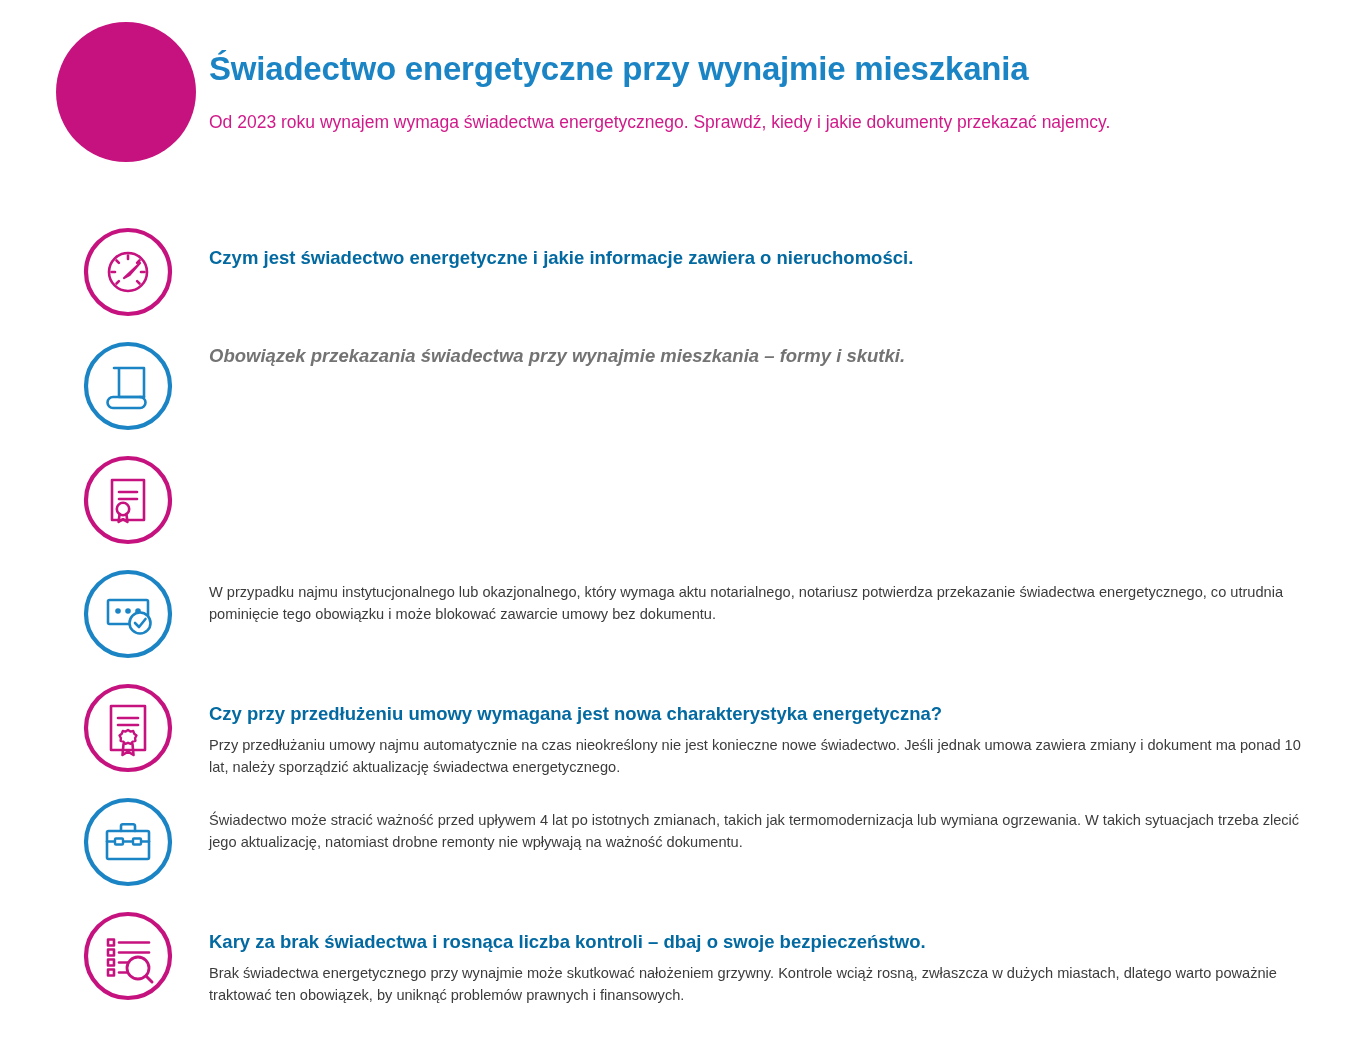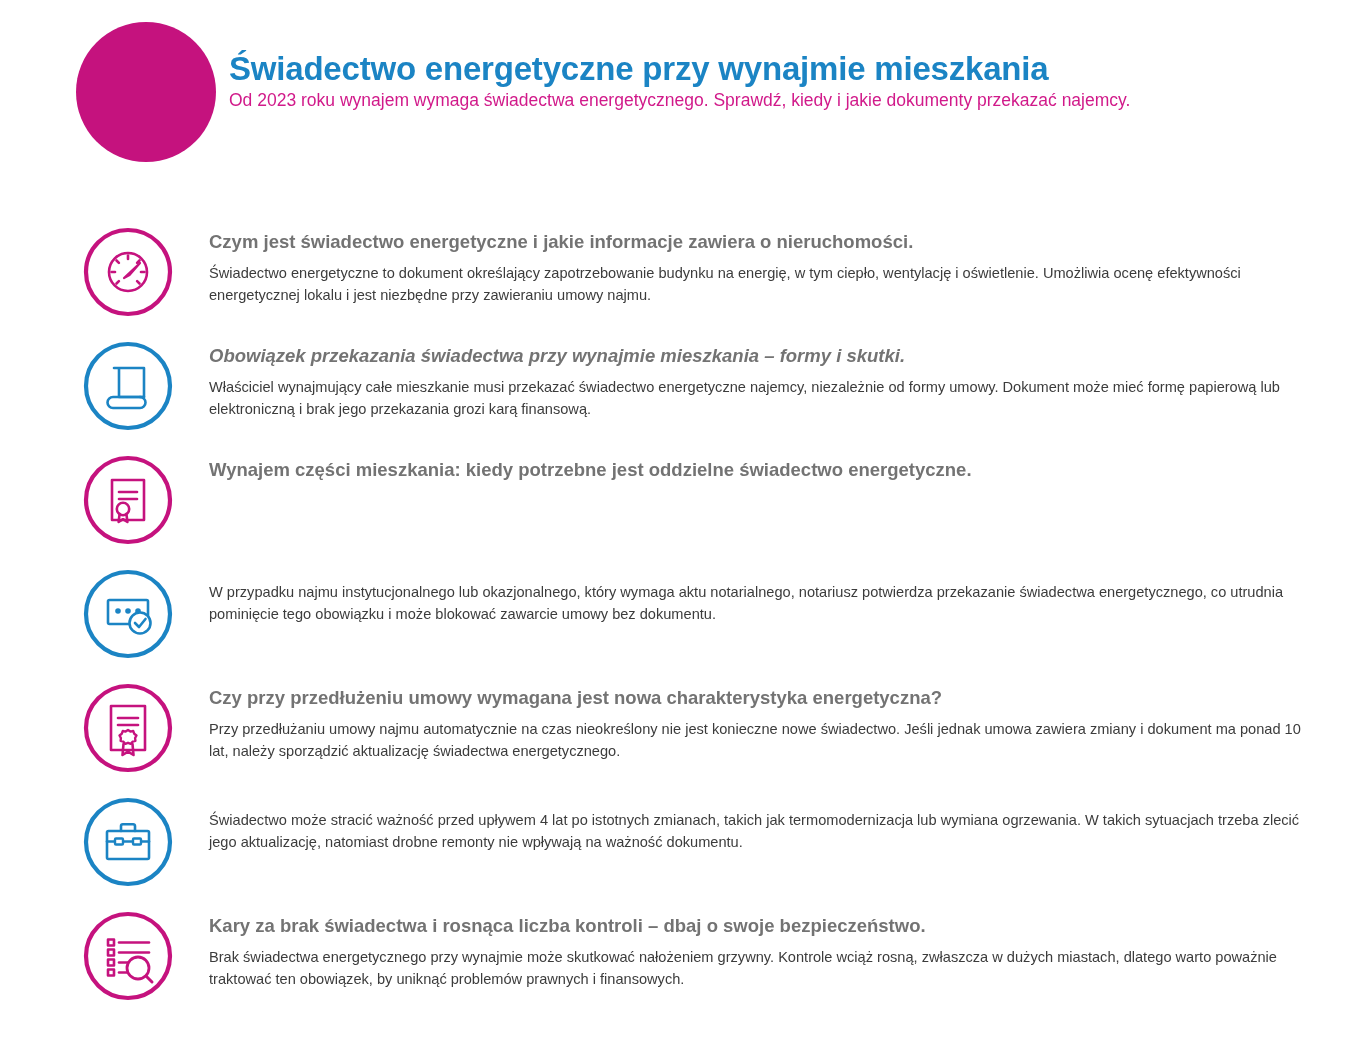--- a/index.html
+++ b/index.html
@@ -12,21 +12,20 @@
     background: #ffffff;
     font-family: "Liberation Sans", sans-serif;
     overflow: hidden;
   }
 
   .page {
     position: relative;
     width: 1200px;
     height: 1063px;
     box-sizing: border-box;
-    padding-left: 20px;
   }
 
   
   .header {
     position: relative;
     height: 170px;
   }
   .header-badge {
     position: absolute;
     left: 56px;
@@ -47,21 +46,21 @@
     font-weight: bold;
     color: #1B84C4;
     line-height: 1.18;
     letter-spacing: -0.2px;
     margin: 0;
   }
   .header-subtitle {
     font-size: 17.5px;
     color: #D11A8A;
     line-height: 1.35;
-    margin: 0 0 0 0;
+    margin: 22px 0 0 0;
   }
 
   
   .sections {
     position: absolute;
     left: 0;
     top: 222px;
     width: 1368px;
   }
   .section {
@@ -85,21 +84,21 @@
   .section-body {
     padding-top: 8px;
     width: 1110px;
   }
   .section-heading {
     font-size: 18.5px;
     font-weight: bold;
     line-height: 1.25;
     margin: 0;
   }
-  .section-heading.magenta { color: #737373; }
+  .section-heading.magenta { color: #0369a1; margin-top: 16px; }
   .section-heading.blue    { color: #737373; font-style: italic; }
   .section-text {
     font-size: 14.6px;
     color: #3C3C3C;
     line-height: 1.52;
     margin: 9px 0 0 0;
   }
 </style>
 </head>
 <body>
@@ -125,50 +124,47 @@
             <line x1="29.5" y1="46" x2="33" y2="46" fill="none" stroke="#C5127E" stroke-width="2.6" stroke-linecap="round" stroke-linejoin="round"></line>
             <line x1="57.5" y1="34.5" x2="55.1" y2="36.9" fill="none" stroke="#C5127E" stroke-width="2.6" stroke-linecap="round" stroke-linejoin="round"></line>
             <line x1="62.5" y1="46" x2="59" y2="46" fill="none" stroke="#C5127E" stroke-width="2.6" stroke-linecap="round" stroke-linejoin="round"></line>
             <line x1="34.5" y1="57.5" x2="36.9" y2="55.1" fill="none" stroke="#C5127E" stroke-width="2.6" stroke-linecap="round" stroke-linejoin="round"></line>
             <line x1="57.5" y1="57.5" x2="55.1" y2="55.1" fill="none" stroke="#C5127E" stroke-width="2.6" stroke-linecap="round" stroke-linejoin="round"></line>
             <path d="M42 52 L58 37 L47.5 49 Z" fill="#C5127E" stroke="#C5127E" stroke-width="2.2" stroke-linejoin="round"></path>
           </svg>
         </div>
         <div class="section-body">
           <h2 class="section-heading magenta">Czym jest świadectwo energetyczne i jakie informacje zawiera o nieruchomości.</h2>
-          <p class="section-text">Świadectwo energetyczne to dokument określający zapotrzebowanie budynku na energię, w tym ciepło, wentylację i oświetlenie. Umożliwia ocenę efektywności energetycznej lokalu i jest niezbędne przy zawieraniu umowy najmu.</p>
         </div>
       </div>
       <div class="section">
         <div class="section-icon">
           <svg viewBox="0 0 92 92" xmlns="http://www.w3.org/2000/svg">
             <circle cx="46" cy="46" r="42" fill="none" stroke="#1B84C4" stroke-width="4.2"></circle>
             <path d="M32 28 H62 V57 H37 V28" fill="none" stroke="#1B84C4" stroke-width="2.6" stroke-linecap="round" stroke-linejoin="round"></path>
             <path d="M31 57 H58 a5.5 5.5 0 0 1 0 11 H31 a5.5 5.5 0 0 1 0 -11 Z" fill="none" stroke="#1B84C4" stroke-width="2.6" stroke-linecap="round" stroke-linejoin="round"></path>
             <line x1="58" y1="57" x2="62" y2="57" fill="none" stroke="#1B84C4" stroke-width="2.6" stroke-linecap="round" stroke-linejoin="round"></line>
           </svg>
         </div>
         <div class="section-body">
           <h2 class="section-heading blue">Obowiązek przekazania świadectwa przy wynajmie mieszkania – formy i skutki.</h2>
-          <p class="section-text">Właściciel wynajmujący całe mieszkanie musi przekazać świadectwo energetyczne najemcy, niezależnie od formy umowy. Dokument może mieć formę papierową lub elektroniczną i brak jego przekazania grozi karą finansową.</p>
         </div>
       </div>
       <div class="section">
         <div class="section-icon">
           <svg viewBox="0 0 92 92" xmlns="http://www.w3.org/2000/svg">
             <circle cx="46" cy="46" r="42" fill="none" stroke="#C5127E" stroke-width="4.2"></circle>
             <path d="M30 26 H62 V66 H30 Z" fill="none" stroke="#C5127E" stroke-width="2.6" stroke-linecap="round" stroke-linejoin="round"></path>
             <line x1="37" y1="38" x2="55" y2="38" fill="none" stroke="#C5127E" stroke-width="2.6" stroke-linecap="round" stroke-linejoin="round"></line>
             <line x1="37" y1="45" x2="55" y2="45" fill="none" stroke="#C5127E" stroke-width="2.6" stroke-linecap="round" stroke-linejoin="round"></line>
             <circle cx="41" cy="55" r="6.2" fill="none" stroke="#C5127E" stroke-width="2.6" stroke-linecap="round" stroke-linejoin="round"></circle>
             <path d="M37.6 59.8 L36.6 68 L41 65.2 L45.4 68 L44.4 59.8" fill="none" stroke="#C5127E" stroke-width="2.6" stroke-linecap="round" stroke-linejoin="round"></path>
           </svg>
         </div>
         <div class="section-body">
-          <h2 class="section-heading magenta">Wynajem części mieszkania: kiedy potrzebne jest oddzielne świadectwo energetyczne.</h2>
         </div>
       </div>
       <div class="section">
         <div class="section-icon">
           <svg viewBox="0 0 92 92" xmlns="http://www.w3.org/2000/svg">
             <circle cx="46" cy="46" r="42" fill="none" stroke="#1B84C4" stroke-width="4.2"></circle>
             <rect x="26" y="32" width="40" height="24" rx="1.5" fill="none" stroke="#1B84C4" stroke-width="2.6" stroke-linecap="round" stroke-linejoin="round"></rect>
             <circle cx="36" cy="43" r="2.8" fill="#1B84C4" stroke="none"></circle>
             <circle cx="46" cy="43" r="2.8" fill="#1B84C4" stroke="none"></circle>
             <circle cx="56" cy="43" r="2.8" fill="#1B84C4" stroke="none"></circle>

